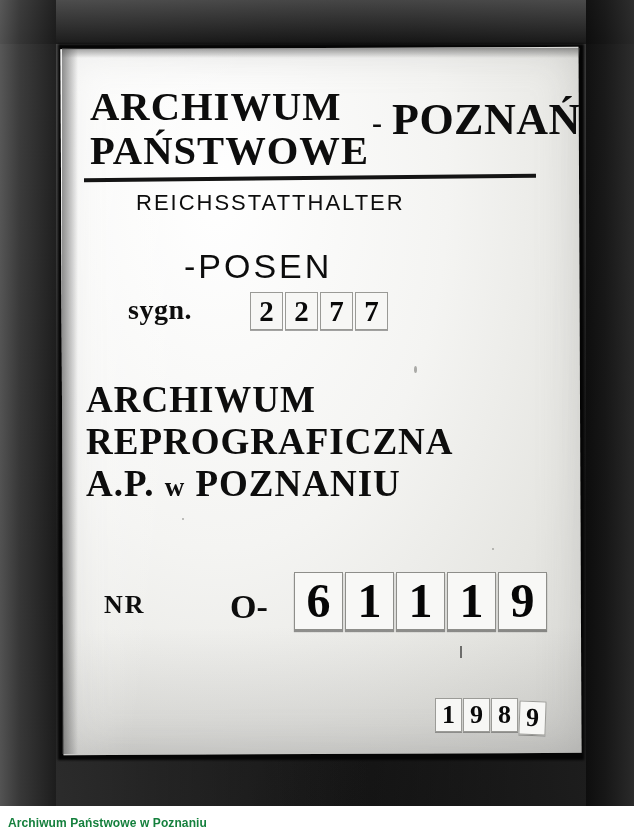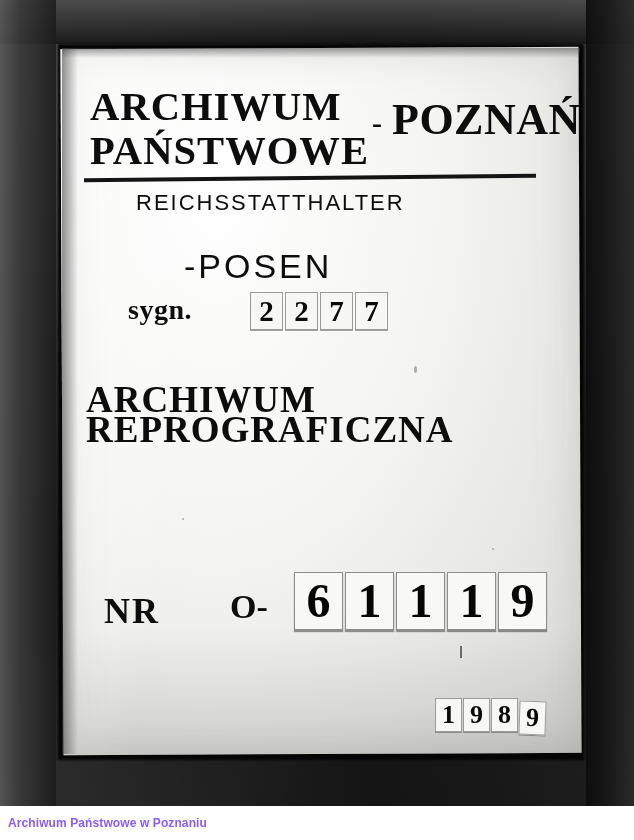--- a/index.html
+++ b/index.html
@@ -221,21 +221,21 @@
     top: 330px;
     font-family: "Liberation Serif", serif;
     font-weight: bold;
     font-size: 37px;
     letter-spacing: 1px;
     white-space: nowrap;
   }
   .prac-2 {
     position: absolute;
     left: 24px;
-    top: 360px;
+    top: 372px;
     font-family: "Liberation Serif", serif;
     font-weight: bold;
     font-size: 37px;
     letter-spacing: 1px;
     white-space: nowrap;
   }
   .prac-3 {
     position: absolute;
     left: 24px;
     top: 414px;
@@ -250,21 +250,21 @@
     font-style: normal;
   }
 
   
   .nr-label {
     position: absolute;
     left: 42px;
     top: 542px;
     font-family: "Liberation Serif", serif;
     font-weight: bold;
-    font-size: 36px;
+    font-size: 26px;
     letter-spacing: 2px;
   }
   .nr-o {
     position: absolute;
     left: 168px;
     top: 540px;
     font-family: "Liberation Serif", serif;
     font-weight: bold;
     font-size: 34px;
   }
@@ -337,21 +337,21 @@
     width: 634px;
     height: 34px;
     background: #ffffff;
     display: flex;
     align-items: center;
   }
   .caption-text {
     font-family: "Liberation Sans", sans-serif;
     font-size: 12px;
     font-weight: bold;
-    color: #8b5cf6;
+    color: #15803d;
     padding-left: 8px;
     letter-spacing: .1px;
   }
 </style>
 </head>
 <body>
 
 <div id="page">
 
   <div class="bg-noise"></div>
@@ -384,20 +384,25 @@
     <div class="sygn-label">sygn.</div>
     <div class="sygn-digits">
       <div class="digit-tile">2</div>
       <div class="digit-tile">2</div>
       <div class="digit-tile">7</div>
       <div class="digit-tile">7</div>
     </div>
 
     <div class="prac-1">ARCHIWUM</div>
     <div class="prac-2">REPROGRAFICZNA</div>
+    <div class="prac-3">
+      <span>A.P.</span>
+      <span class="small-w">w</span>
+      <span>POZNANIU</span>
+    </div>
 
     <div class="nr-label">NR</div>
     <div class="nr-o">O-</div>
     <div class="nr-digits">
       <div class="big-tile">6</div>
       <div class="big-tile">1</div>
       <div class="big-tile">1</div>
       <div class="big-tile">1</div>
       <div class="big-tile">9</div>
     </div>

